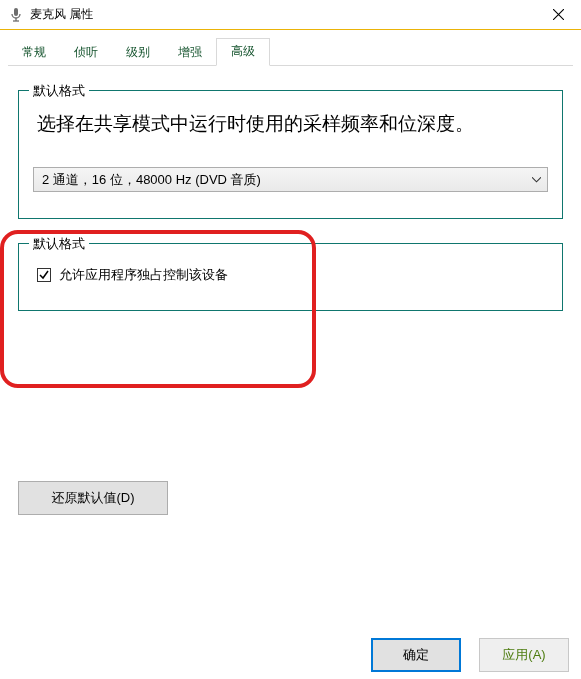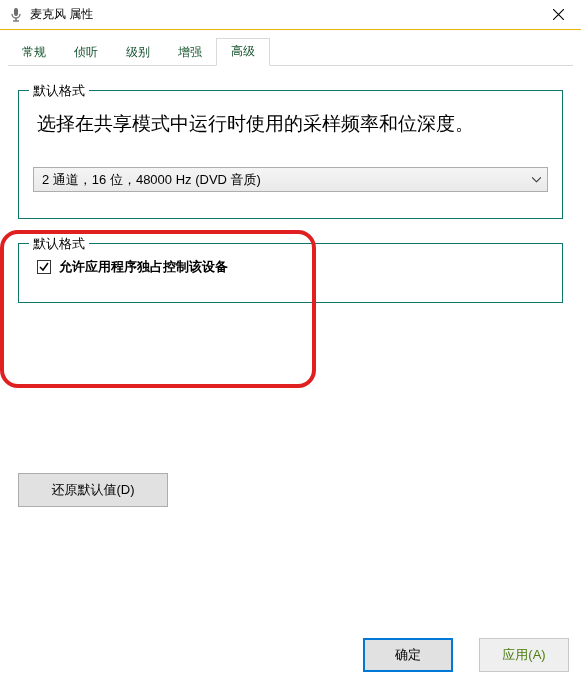--- a/index.html
+++ b/index.html
@@ -105,23 +105,22 @@
     padding: 0 6px 0 8px;
     font-size: 13px;
     margin-top: 30px;
     cursor: default;
   }
   .dropdown .chev svg { width: 9px; height: 6px; display: block; }
   
   .check-row {
     display: flex;
     align-items: center;
-    margin: 0 0 4px 4px;
-    font-size: 13px;
-    font-weight: bold;
+    margin: 8px 0 4px 4px;
+    font-size: 13px;
   }
   .check-row + .check-row { margin-top: 14px; }
   .chkbox {
     width: 14px; height: 14px;
     border: 1px solid #333;
     margin-right: 8px;
     display: inline-flex;
     align-items: center;
     justify-content: center;
     background: #fff;
@@ -160,21 +159,21 @@
     border: 1px solid #0078d7;
     box-shadow: inset 0 0 0 1px #0078d7;
   }
   .button-bar {
     position: absolute;
     left: 0; right: 0; bottom: 0;
     height: 48px;
     display: flex;
     align-items: center;
     justify-content: flex-end;
-    gap: 26px;
+    gap: 18px;
     padding-right: 12px;
     background: #fff;
   }
   .mic-svg { display: block; }
 </style>
 </head>
 <body>
 
 <div class="titlebar">
   <span class="icon">

